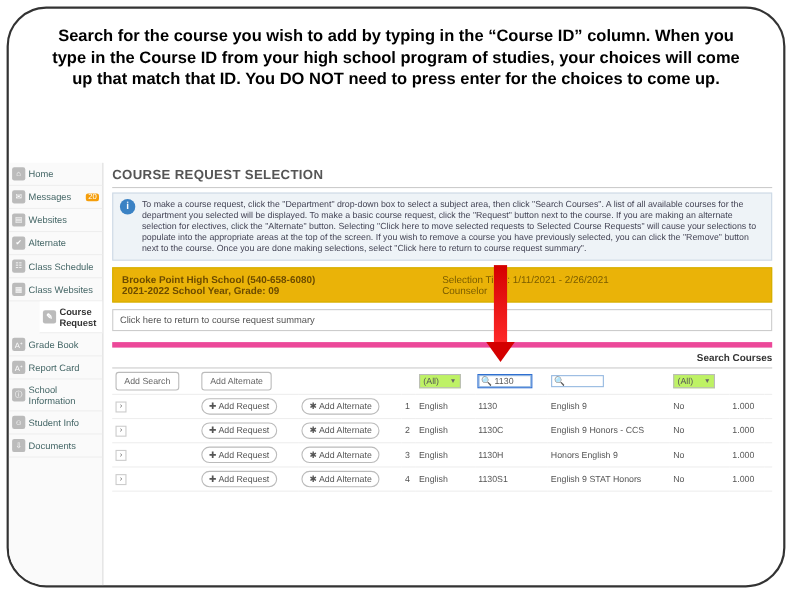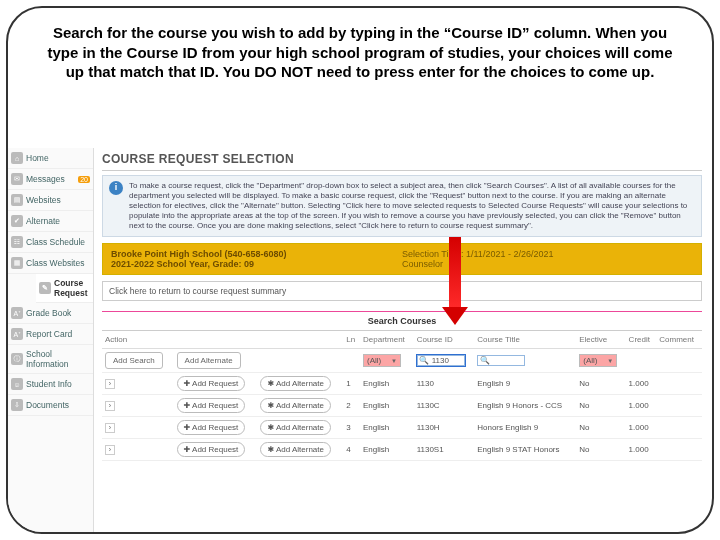--- a/index.html
+++ b/index.html
@@ -124,26 +124,26 @@
   .yellow-right { flex: 1; }
   .summary-link {
     border: 1px solid #ccc;
     padding: 4px 6px;
     font-size: 8.5px;
     color: #555;
     cursor: pointer;
     margin-bottom: 10px;
   }
   .search-hdr {
-    text-align: center;
+    text-align: right;
     font-weight: bold;
     font-size: 9px;
     color: #333;
     padding: 4px 0;
-    border-top: 1px solid #ec4899;
+    border-top: 5px solid #ec4899;
     border-bottom: 1px solid #ccc;
     position: relative;
   }
   .arrow {
     position: absolute;
     left: 340px;
     top: -75px;
     width: 26px;
     height: 95px;
   }
@@ -193,21 +193,21 @@
   }
   .pill-btn.header-btn {
     border-radius: 3px;
     padding: 3px 7px;
     color: #666;
   }
   .dd {
     border: 1px solid #bbb;
     padding: 1px 3px;
     font-size: 8px;
-    background: #fca5a5;
+    background: #bef264;
     display: inline-flex;
     align-items: center;
     gap: 4px;
     cursor: pointer;
     min-width: 38px;
   }
   .dd::after { content: "▼"; font-size: 6px; color: #666; margin-left: auto; }
   .search-cell {
     border: 1px solid #94b8e0;
     background: #fff;
@@ -319,31 +319,20 @@
       <div class="search-hdr">
         <span>Search Courses</span>
         <div class="arrow">
           <div class="arrow-body"></div>
           <div class="arrow-head"></div>
         </div>
       </div>
 
       <table class="grid">
         <thead>
-          <tr>
-            <th colspan="2">Action</th>
-            <th></th>
-            <th>Ln</th>
-            <th>Department</th>
-            <th>Course ID</th>
-            <th>Course Title</th>
-            <th>Elective</th>
-            <th>Credit</th>
-            <th>Comment</th>
-          </tr>
           <tr>
             <td><span class="pill-btn header-btn">Add Search</span></td>
             <td><span class="pill-btn header-btn">Add Alternate</span></td>
             <td></td>
             <td></td>
             <td><span class="dd">(All)</span></td>
             <td><span class="search-cell highlight">
                   <span class="mag">🔍</span>
                   <span>1130</span>
                 </span></td>

